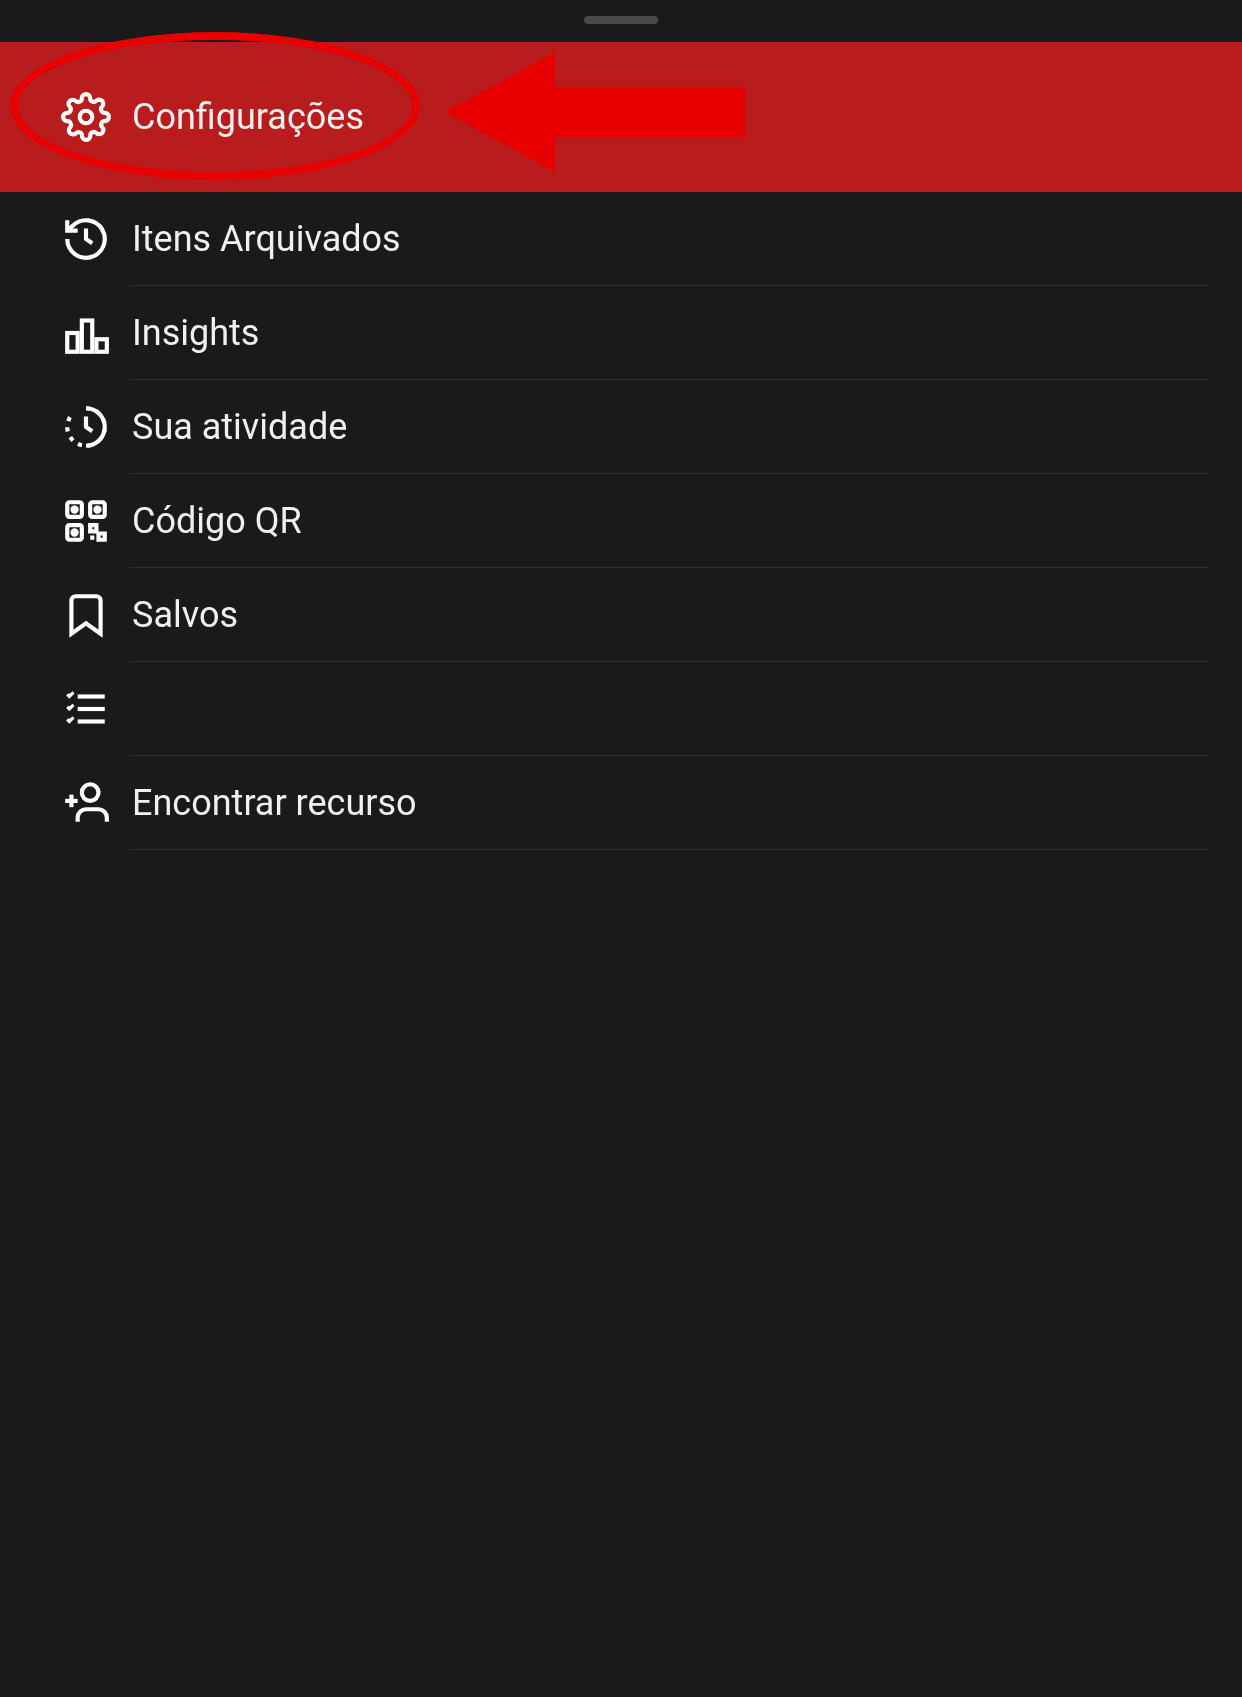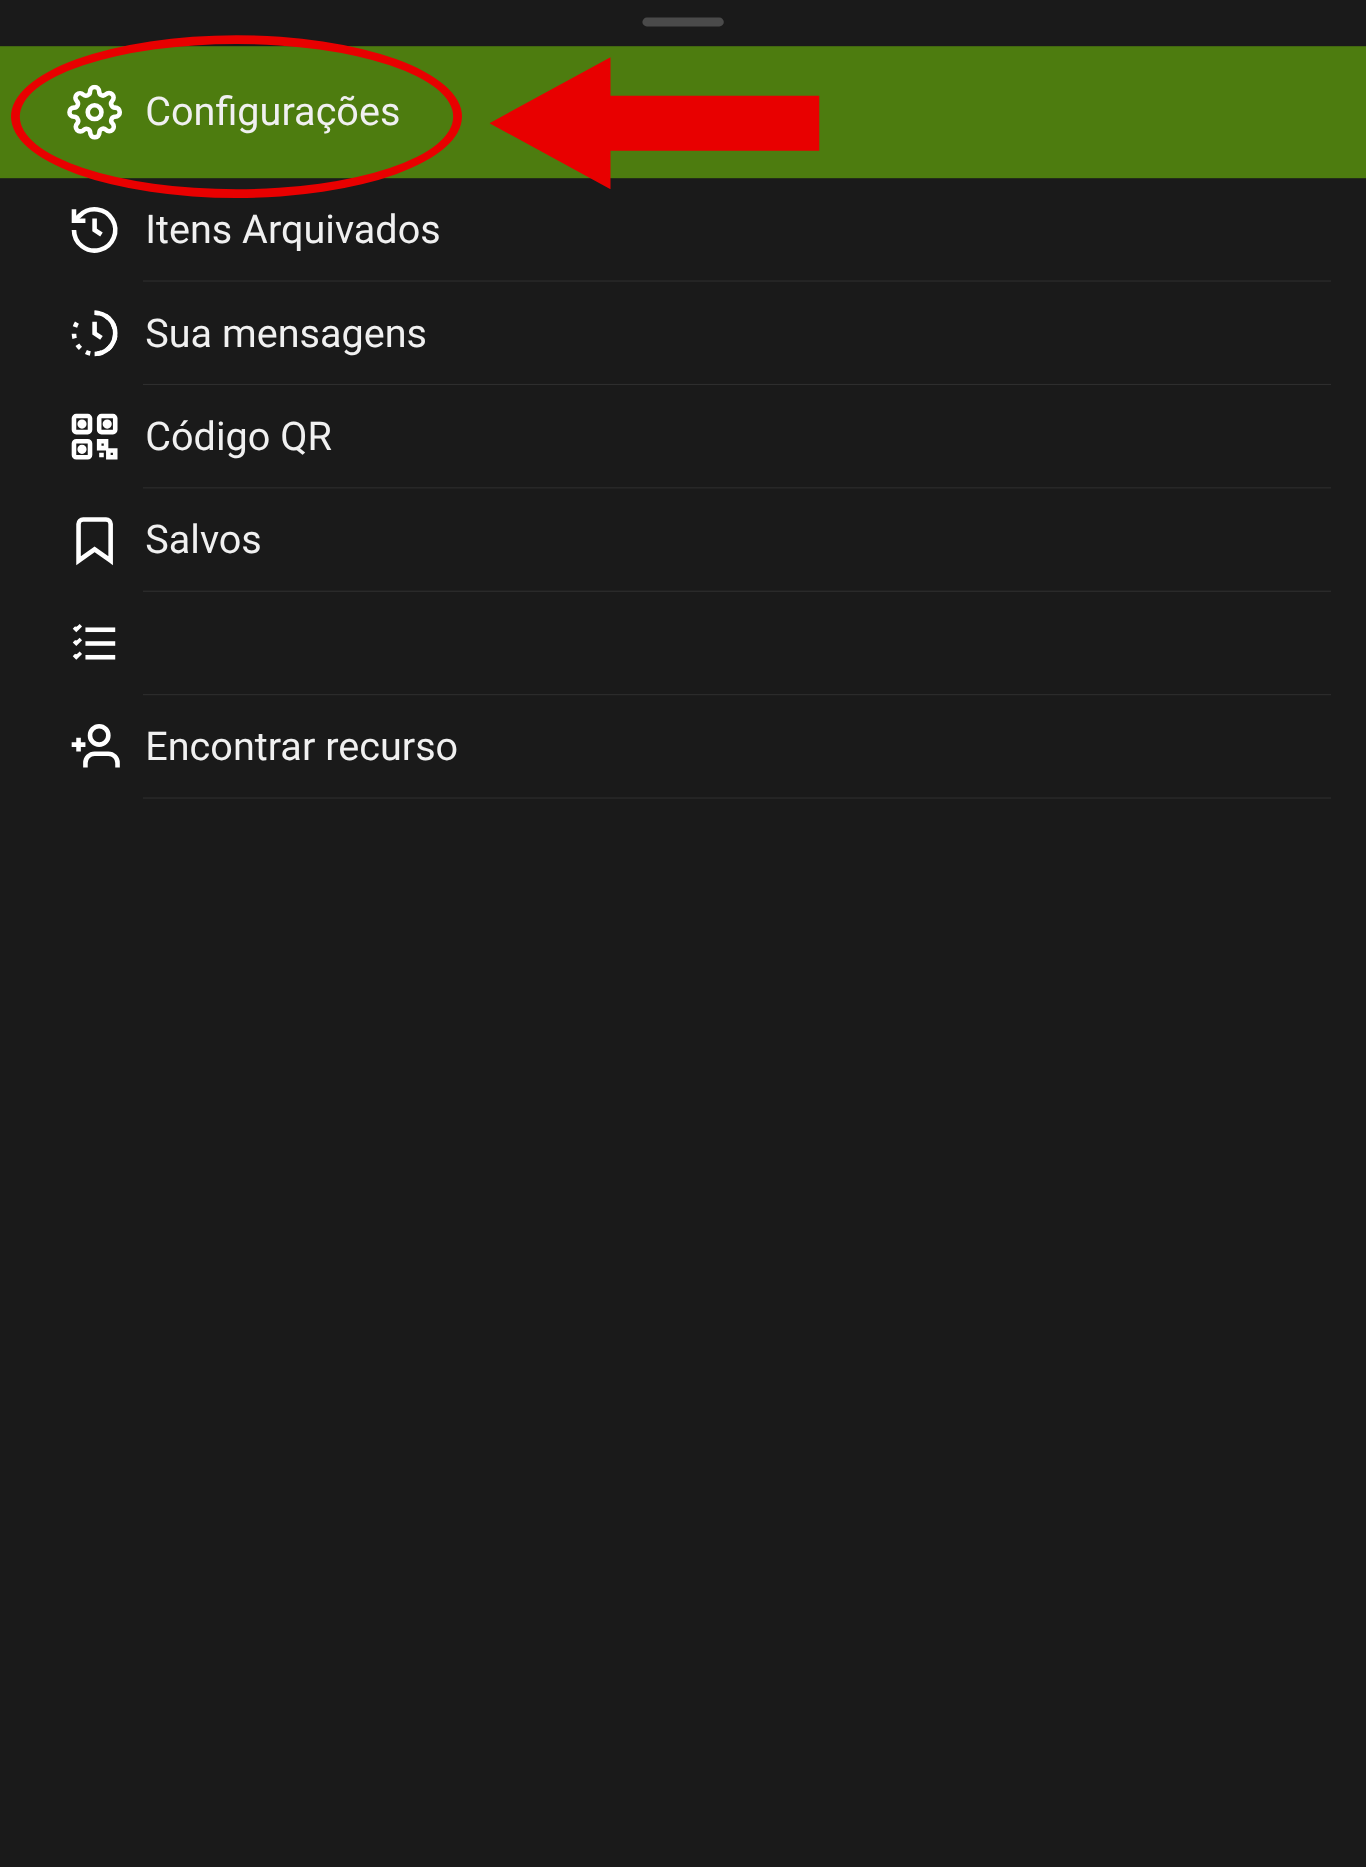--- a/index.html
+++ b/index.html
@@ -32,22 +32,22 @@
     }
     .menu-item {
       display: flex;
       align-items: center;
       height: 94px;
       padding-left: 42px;
       cursor: pointer;
       position: relative;
     }
     .menu-item.highlighted {
-      background-color: #4d7c0f;
-      height: 120px;
+      background-color: #b91c1c;
+      height: 150px;
     }
     .menu-item:not(.highlighted)::after {
       content: "";
       position: absolute;
       bottom: 0;
       left: 130px;
       right: 32px;
       height: 1px;
       background-color: #2e2e2e;
     }
@@ -116,30 +116,40 @@
     <span class="icon-wrapper">
       <svg viewBox="0 0 24 24">
           <path d="M3 12a9 9 0 1 0 2.64-6.36L3 8"></path>
           <polyline points="3 3 3 8 8 8"></polyline>
           <polyline points="12 7 12 12 15 14"></polyline>
         </svg>
     </span>
     <span class="menu-label">Itens Arquivados</span>
   </li>
 
+  <li class="menu-item">
+    <span class="icon-wrapper">
+      <svg viewBox="0 0 24 24">
+          <rect x="3" y="12" width="5" height="9"></rect>
+          <rect x="10" y="6" width="5" height="15"></rect>
+          <rect x="17" y="15" width="5" height="6"></rect>
+        </svg>
+    </span>
+    <span class="menu-label">Insights</span>
+  </li>
 
   <li class="menu-item">
     <span class="icon-wrapper">
       <svg viewBox="0 0 24 24">
           <path d="M12 3a9 9 0 1 1-6.36 2.64" stroke-dasharray="2 3"></path>
           <path d="M12 3a9 9 0 0 1 9 9 9 9 0 0 1-9 9"></path>
           <polyline points="12 7 12 12 15 14"></polyline>
         </svg>
     </span>
-    <span class="menu-label">Sua mensagens</span>
+    <span class="menu-label">Sua atividade</span>
   </li>
 
   <li class="menu-item">
     <span class="icon-wrapper">
       <svg viewBox="0 0 24 24">
           <rect x="3" y="3" width="7" height="7" rx="1"></rect>
           <rect x="14" y="3" width="7" height="7" rx="1"></rect>
           <rect x="3" y="14" width="7" height="7" rx="1"></rect>
           <circle cx="6.5" cy="6.5" r="1" fill="#fff"></circle>
           <circle cx="17.5" cy="6.5" r="1" fill="#fff"></circle>

